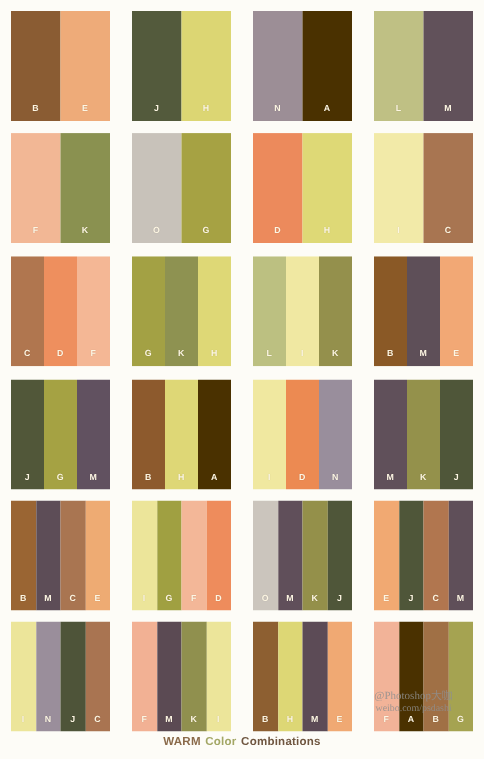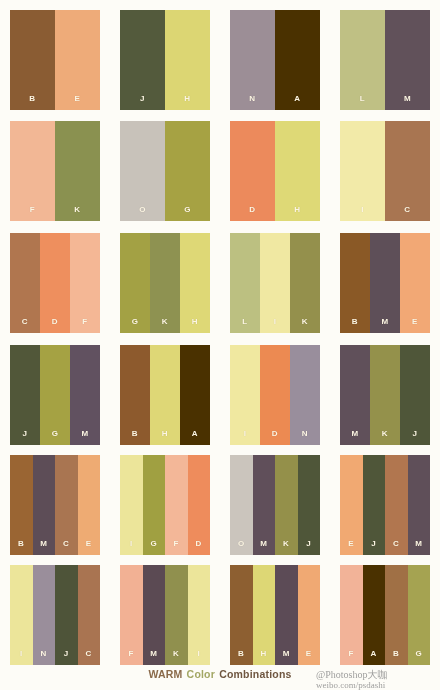--- a/index.html
+++ b/index.html
@@ -56,22 +56,23 @@
     font-weight: bold;
     letter-spacing: 0.2px;
     white-space: nowrap;
   }
   #footer-caption .w-warm { color: #8a6a4a; }
   #footer-caption .w-color { color: #a3a765; padding: 0 1px; }
   #footer-caption .w-comb { color: #6f5640; }
   #watermark {
     position: absolute;
     right: 4px;
-    top: 670px;
+    top: 628px;
     width: 120px;
+    text-align: center;
     color: #8f8f8f;
     font-family: "Liberation Serif", serif;
     line-height: 1.05;
     opacity: 0.85;
   }
   #watermark .wm-top { font-size: 10px; display: block; }
   #watermark .wm-bottom { font-size: 9px; display: block; }
 </style>
 </head>
 <body>

